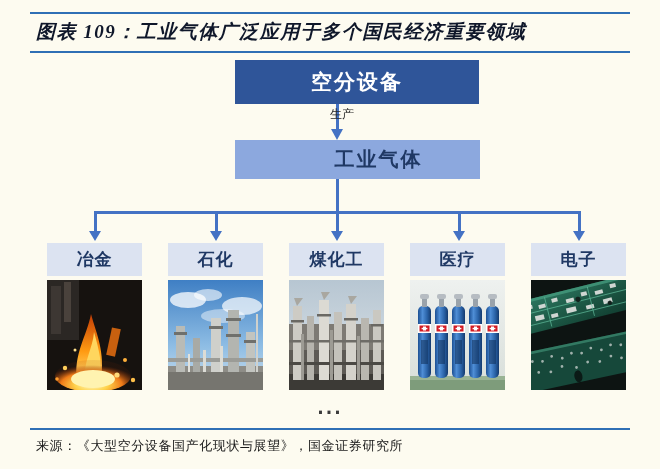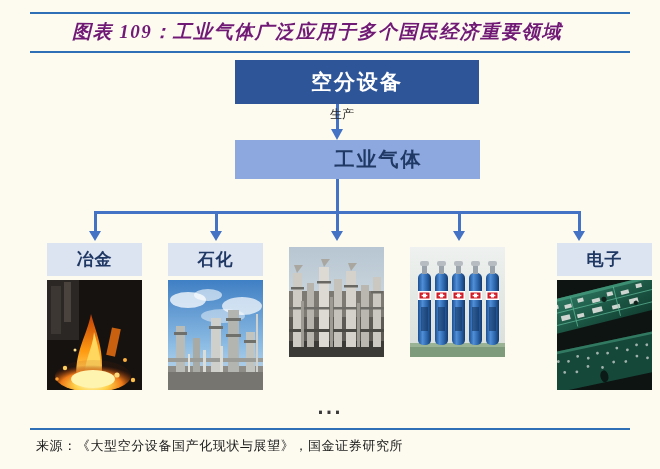--- a/index.html
+++ b/index.html
@@ -38,25 +38,24 @@
   .rule-bottom {
     height: 2px;
     background: #2f6fb5;
     width: 600px;
   }
   .title-text {
     font-family: "Liberation Serif", serif;
     font-style: italic;
     font-weight: bold;
     font-size: 19px;
-    color: #701a75;
+    color: #0f172a;
     letter-spacing: 1.5px;
     padding: 5px 2px 6px 6px;
     white-space: nowrap;
-    margin-left: 36px;
   }
 
   
   .box-top {
     position: absolute;
     left: 235px;
     top: 60px;
     width: 244px;
     height: 44px;
     background: #2f5599;
@@ -324,20 +323,23 @@
         <rect x="35" y="70" width="3" height="22" fill="#dcdcd6"></rect>
         <rect x="52" y="66" width="3" height="26" fill="#dcdcd6"></rect>
         <rect x="20" y="74" width="2" height="18" fill="#e2e2dc"></rect>
         <rect x="88" y="34" width="2" height="58" fill="#d0d1cc"></rect>
         <rect x="0" y="92" width="95" height="18" fill="#76756f"></rect>
       </svg>
     </div>
   </div>
 
   <div class="col" style="left:289px;">
+    <div class="cat-box">
+      <span class="lbl">煤化工</span>
+    </div>
     <div class="photo">
       <svg width="95" height="110" viewBox="0 0 95 110">
         <defs>
           <linearGradient id="skyC" x1="0" y1="0" x2="0" y2="1">
             <stop offset="0%" stop-color="#b7c6d2"></stop>
             <stop offset="100%" stop-color="#dfe6ea"></stop>
           </linearGradient>
         </defs>
         <rect width="95" height="110" fill="url(#skyC)"></rect>
         <rect x="0" y="44" width="95" height="66" fill="#7d7a74"></rect>
@@ -360,20 +362,23 @@
         <rect x="0" y="60" width="95" height="2.5" fill="#6e6c67"></rect>
         <rect x="0" y="82" width="95" height="3" fill="#4b4944"></rect>
         <rect x="12" y="54" width="3" height="46" fill="#9d9b94"></rect>
         <rect x="41" y="50" width="3" height="50" fill="#9d9b94"></rect>
         <rect x="68" y="56" width="3" height="44" fill="#9d9b94"></rect>
       </svg>
     </div>
   </div>
 
   <div class="col" style="left:410px;">
+    <div class="cat-box">
+      <span class="lbl">医疗</span>
+    </div>
     <div class="photo">
       <svg width="95" height="110" viewBox="0 0 95 110">
         <defs>
           <linearGradient id="cylB" x1="0" y1="0" x2="1" y2="0">
             <stop offset="0%" stop-color="#1b4f93"></stop>
             <stop offset="35%" stop-color="#4f8ed6"></stop>
             <stop offset="70%" stop-color="#2a63a8"></stop>
             <stop offset="100%" stop-color="#143a6e"></stop>
           </linearGradient>
           <linearGradient id="wallB" x1="0" y1="0" x2="0" y2="1">
@@ -433,21 +438,21 @@
             <rect x="1.5" y="45.5" width="10" height="6" fill="#d21b24"></rect>
             <rect x="5" y="46.5" width="3" height="4" fill="#ffffff"></rect>
             <rect x="3.6" y="47.8" width="5.8" height="1.5" fill="#ffffff"></rect>
             <rect x="3" y="60" width="7" height="24" fill="#0e2d57" opacity="0.55"></rect>
           </g>
         </g>
       </svg>
     </div>
   </div>
 
-  <div class="col" style="left:557px;border-radius:22px;">
+  <div class="col" style="left:531px;border-radius:22px;">
     <div class="cat-box">
       <span class="lbl">电子</span>
     </div>
     <div class="photo">
       <svg width="95" height="110" viewBox="0 0 95 110">
         <defs>
           <linearGradient id="pcbG" x1="0" y1="0" x2="1" y2="1">
             <stop offset="0%" stop-color="#2f7a63"></stop>
             <stop offset="50%" stop-color="#1d5946"></stop>
             <stop offset="100%" stop-color="#0f3a2d"></stop>

